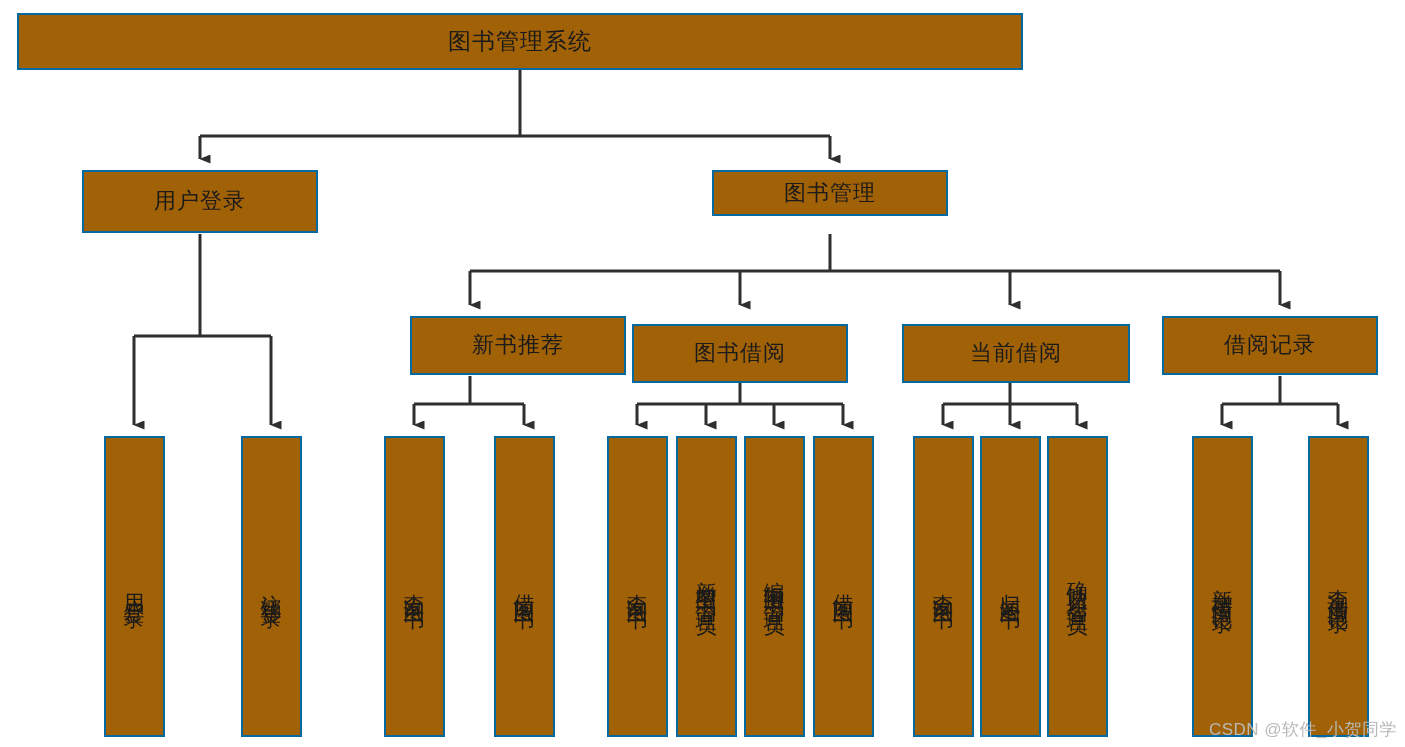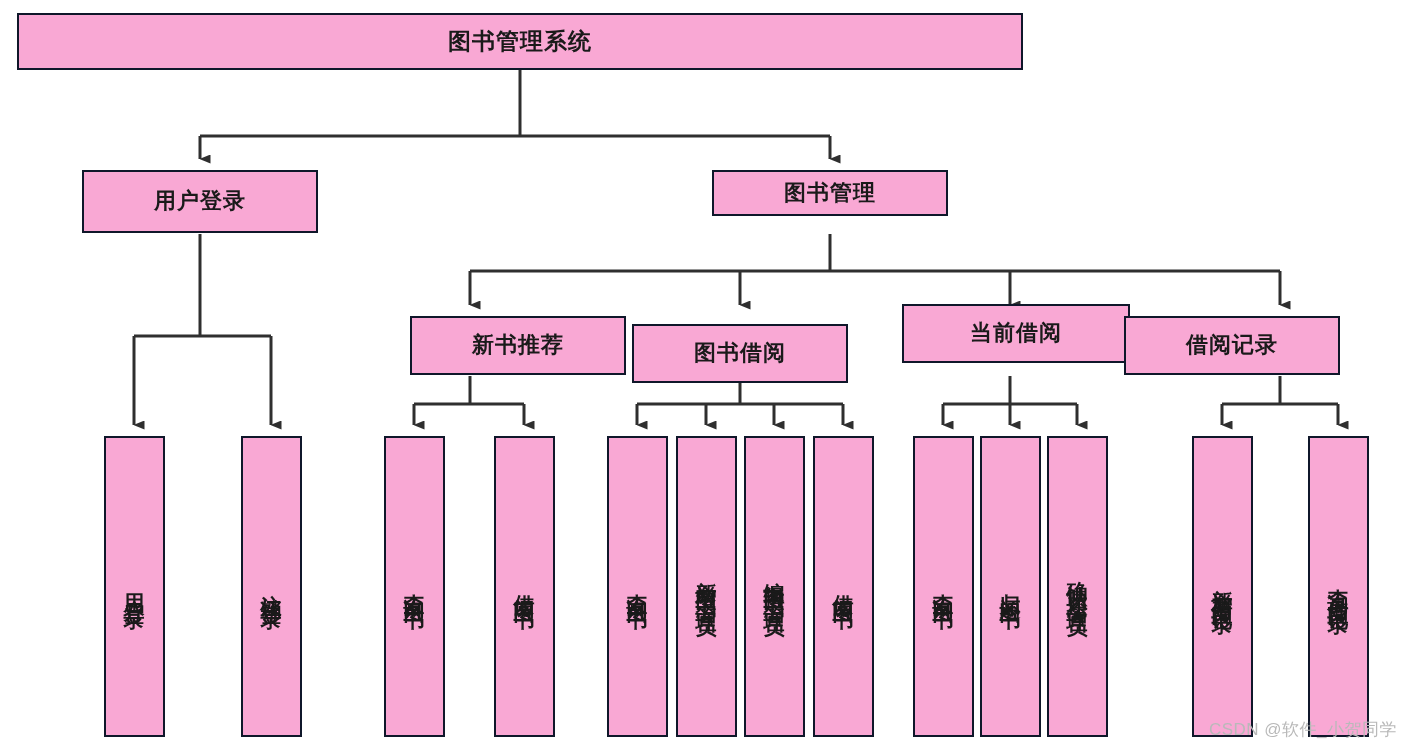--- a/index.html
+++ b/index.html
@@ -11,27 +11,26 @@
   #stage {
     position: relative;
     width: 1405px;
     height: 747px;
     background: #ffffff;
     overflow: hidden;
   }
   #wires { position: absolute; left: 0; top: 0; width: 1405px; height: 747px; }
   .node {
     position: absolute;
-    background: #f9a8d4;
-    border: 2px solid #0f172a;
+    background: #a16207;
+    border: 2px solid #0369a1;
     display: flex;
     align-items: center;
     justify-content: center;
     color: #1a1a1a;
-    font-weight: bold;
   }
   .node.horiz {
     font-size: 22px;
     letter-spacing: 1px;
     line-height: 1.2;
   }
   .node.vert {
     writing-mode: vertical-rl;
     text-orientation: upright;
     font-size: 21px;
@@ -106,22 +105,22 @@
     </g>
   </svg>
 
   <div class="node horiz root" style="left:17px; top:13px; width:1006px; height:57px;">图书管理系统</div>
 
   <div class="node horiz" style="left:82px; top:170px; width:236px; height:63px;">用户登录</div>
   <div class="node horiz" style="left:712px; top:170px; width:236px; height:46px;">图书管理</div>
 
   <div class="node horiz" style="left:362px; top:316px; width:216px; height:59px;margin-left:48px;">新书推荐</div>
   <div class="node horiz" style="left:632px; top:324px; width:216px; height:59px;">图书借阅</div>
-  <div class="node horiz" style="left:902px; top:304px; width:228px; height:59px;">当前借阅</div>
-  <div class="node horiz" style="left:1124px; top:316px; width:216px; height:59px;">借阅记录</div>
+  <div class="node horiz" style="left:902px; top:324px; width:228px; height:59px;">当前借阅</div>
+  <div class="node horiz" style="left:1162px; top:316px; width:216px; height:59px;">借阅记录</div>
 
   <div class="node vert" style="left:104px; top:436px; width:61px; height:301px;">用户登录</div>
   <div class="node vert" style="left:241px; top:436px; width:61px; height:301px;">注销登录</div>
 
   <div class="node vert" style="left:384px; top:436px; width:61px; height:301px;">查询图书</div>
   <div class="node vert" style="left:494px; top:436px; width:61px; height:301px;">借阅图书</div>
 
   <div class="node vert" style="left:607px; top:436px; width:61px; height:301px;">查询图书</div>
   <div class="node vert" style="left:676px; top:436px; width:61px; height:301px;">新增图书（管理员）</div>
   <div class="node vert" style="left:744px; top:436px; width:61px; height:301px;">编辑图书（管理员）</div>

